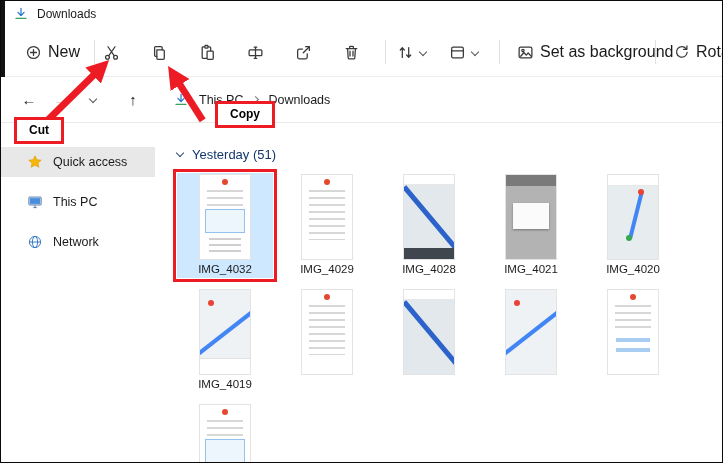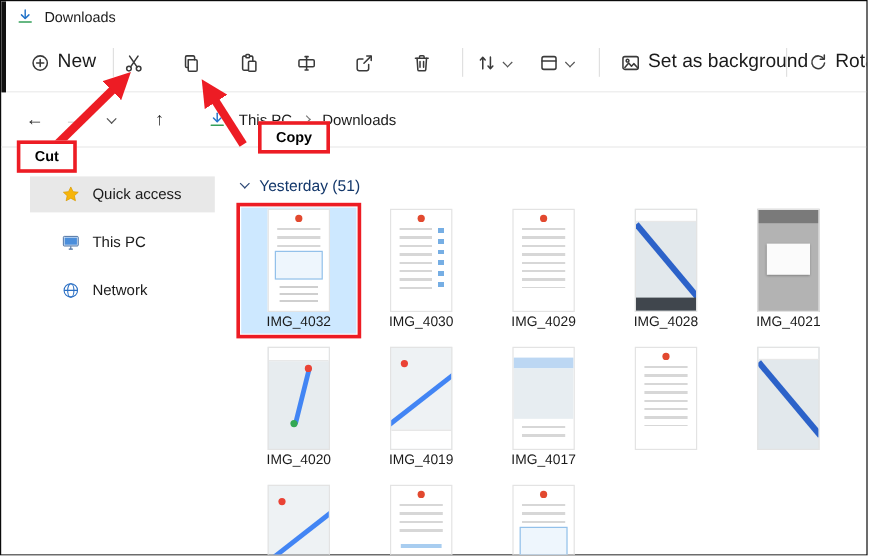--- a/index.html
+++ b/index.html
@@ -31,21 +31,21 @@
   .navbar{height:46px;display:flex;align-items:center;padding-left:14px;border-bottom:1px solid #e9e9e9;}
   .nbtn{width:28px;height:28px;margin-right:4px;border:none;background:transparent;border-radius:4px;
         display:flex;align-items:center;justify-content:center;font-size:15px;color:#222;cursor:default;}
   .nbtn.disabled{color:#bdbdbd;}
   .nbtn .chev{margin-top:-2px;}
   .addressbar{margin-left:12px;height:32px;display:flex;align-items:center;gap:8px;padding:0 10px;
               border-radius:4px;font-size:12.5px;min-width:300px;}
   .crumb{padding:2px 2px;}
 
   
-  .bodyrow{display:flex;height:341px;margin-left:24px;}
+  .bodyrow{display:flex;height:341px;}
   .sidebar{width:154px;flex:none;padding-top:24px;}
   .side-item{height:30px;margin-bottom:10px;display:flex;align-items:center;gap:10px;
              padding-left:26px;font-size:12.5px;cursor:default;}
   .side-item.sel{background:#e8e8e8;}
   .side-item svg{width:16px;height:16px;flex:none;}
 
   .main{flex:1;padding:22px 0 0 22px;position:relative;overflow:hidden;}
   .group-header{display:flex;align-items:center;gap:9px;font-size:13px;color:#14386b;height:18px;}
 
   .grid{margin-top:10px;display:grid;grid-template-columns:repeat(5,96px);column-gap:6px;row-gap:10px;}
@@ -270,27 +270,20 @@
 
         <div class="cell selected annotated">
           <div class="thumb v-dialog-blue dot">
               <i class="a"></i>
               <i class="b"></i>
               <i class="c"></i>
             </div>
           <div class="fname">IMG_4032</div>
         </div>
         <div class="cell">
-          <div class="thumb v-checklist dot">
-              <i class="a"></i>
-              <i class="b"></i>
-            </div>
-          <div class="fname">IMG_4030</div>
-        </div>
-        <div class="cell">
           <div class="thumb v-text dot">
               <i class="a"></i>
             </div>
           <div class="fname">IMG_4029</div>
         </div>
         <div class="cell">
           <div class="thumb v-map-route">
               <i class="a"></i>
               <i class="b"></i>
               <i class="c"></i>
@@ -313,28 +306,20 @@
             </div>
           <div class="fname">IMG_4020</div>
         </div>
         <div class="cell">
           <div class="thumb v-map-diag">
               <i class="a"></i>
               <i class="b"></i>
               <i class="c"></i>
             </div>
           <div class="fname">IMG_4019</div>
-        </div>
-        <div class="cell">
-          <div class="thumb v-map-card">
-              <i class="a"></i>
-              <i class="b"></i>
-              <i class="c"></i>
-            </div>
-          <div class="fname">IMG_4017</div>
         </div>
 
         <div class="cell">
           <div class="thumb v-text dot">
               <i class="a"></i>
             </div>
         </div>
         <div class="cell">
           <div class="thumb v-map-route">
               <i class="a"></i>

